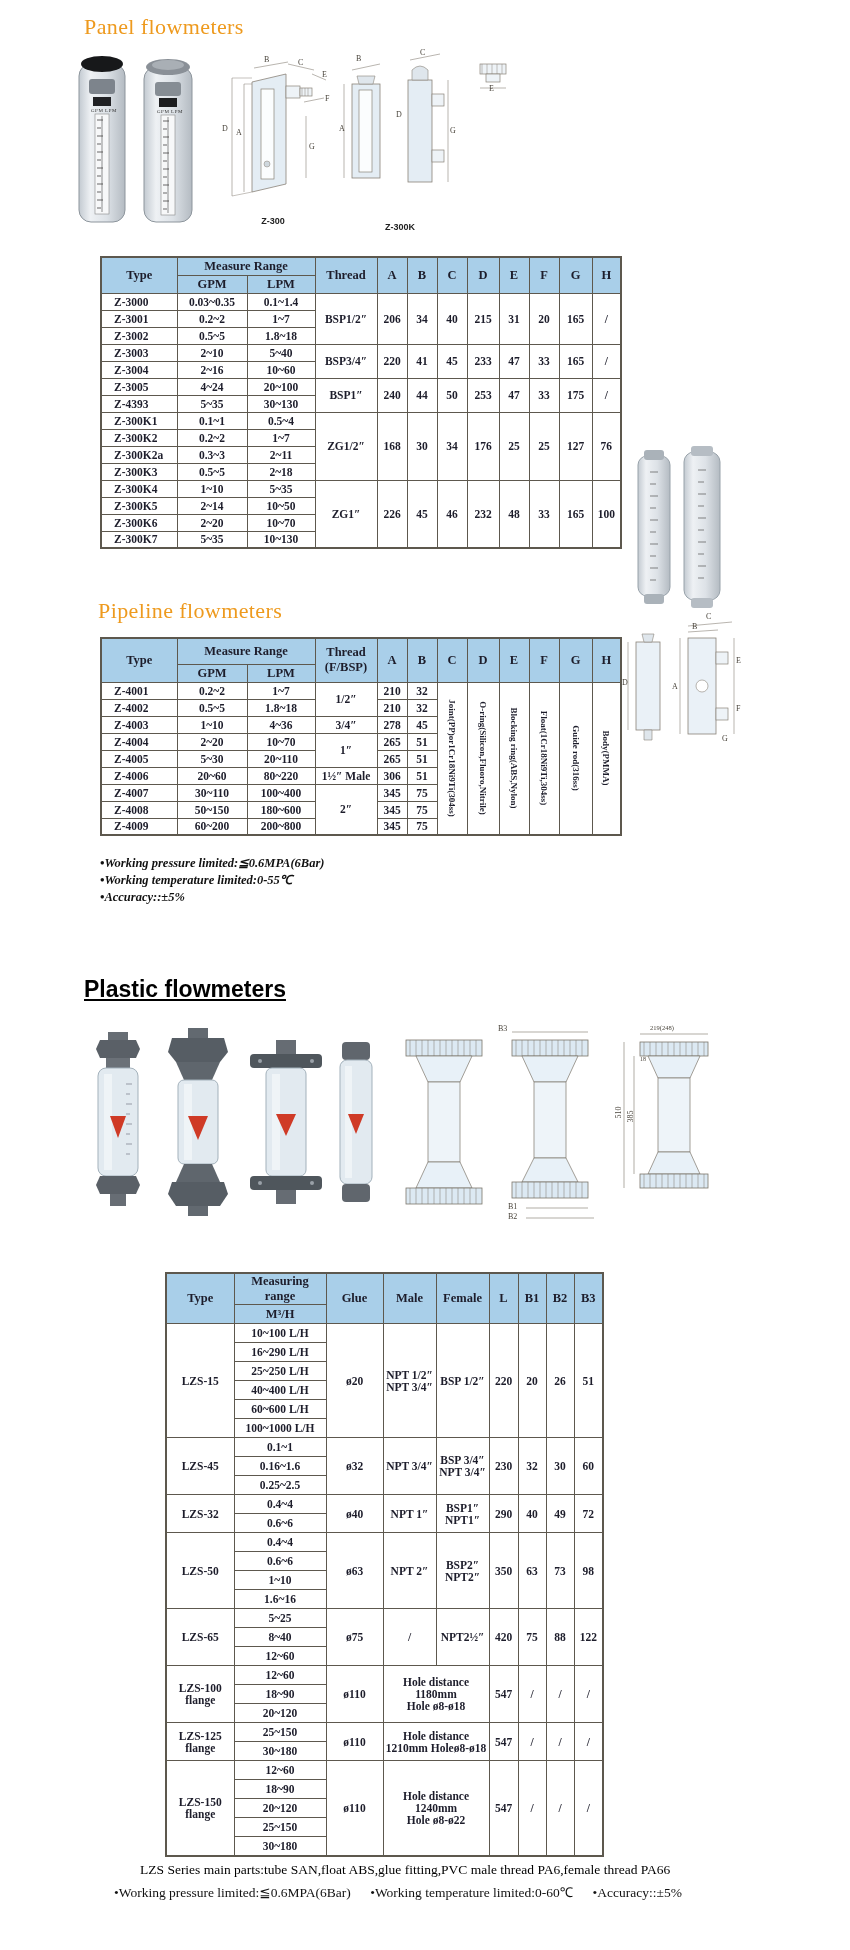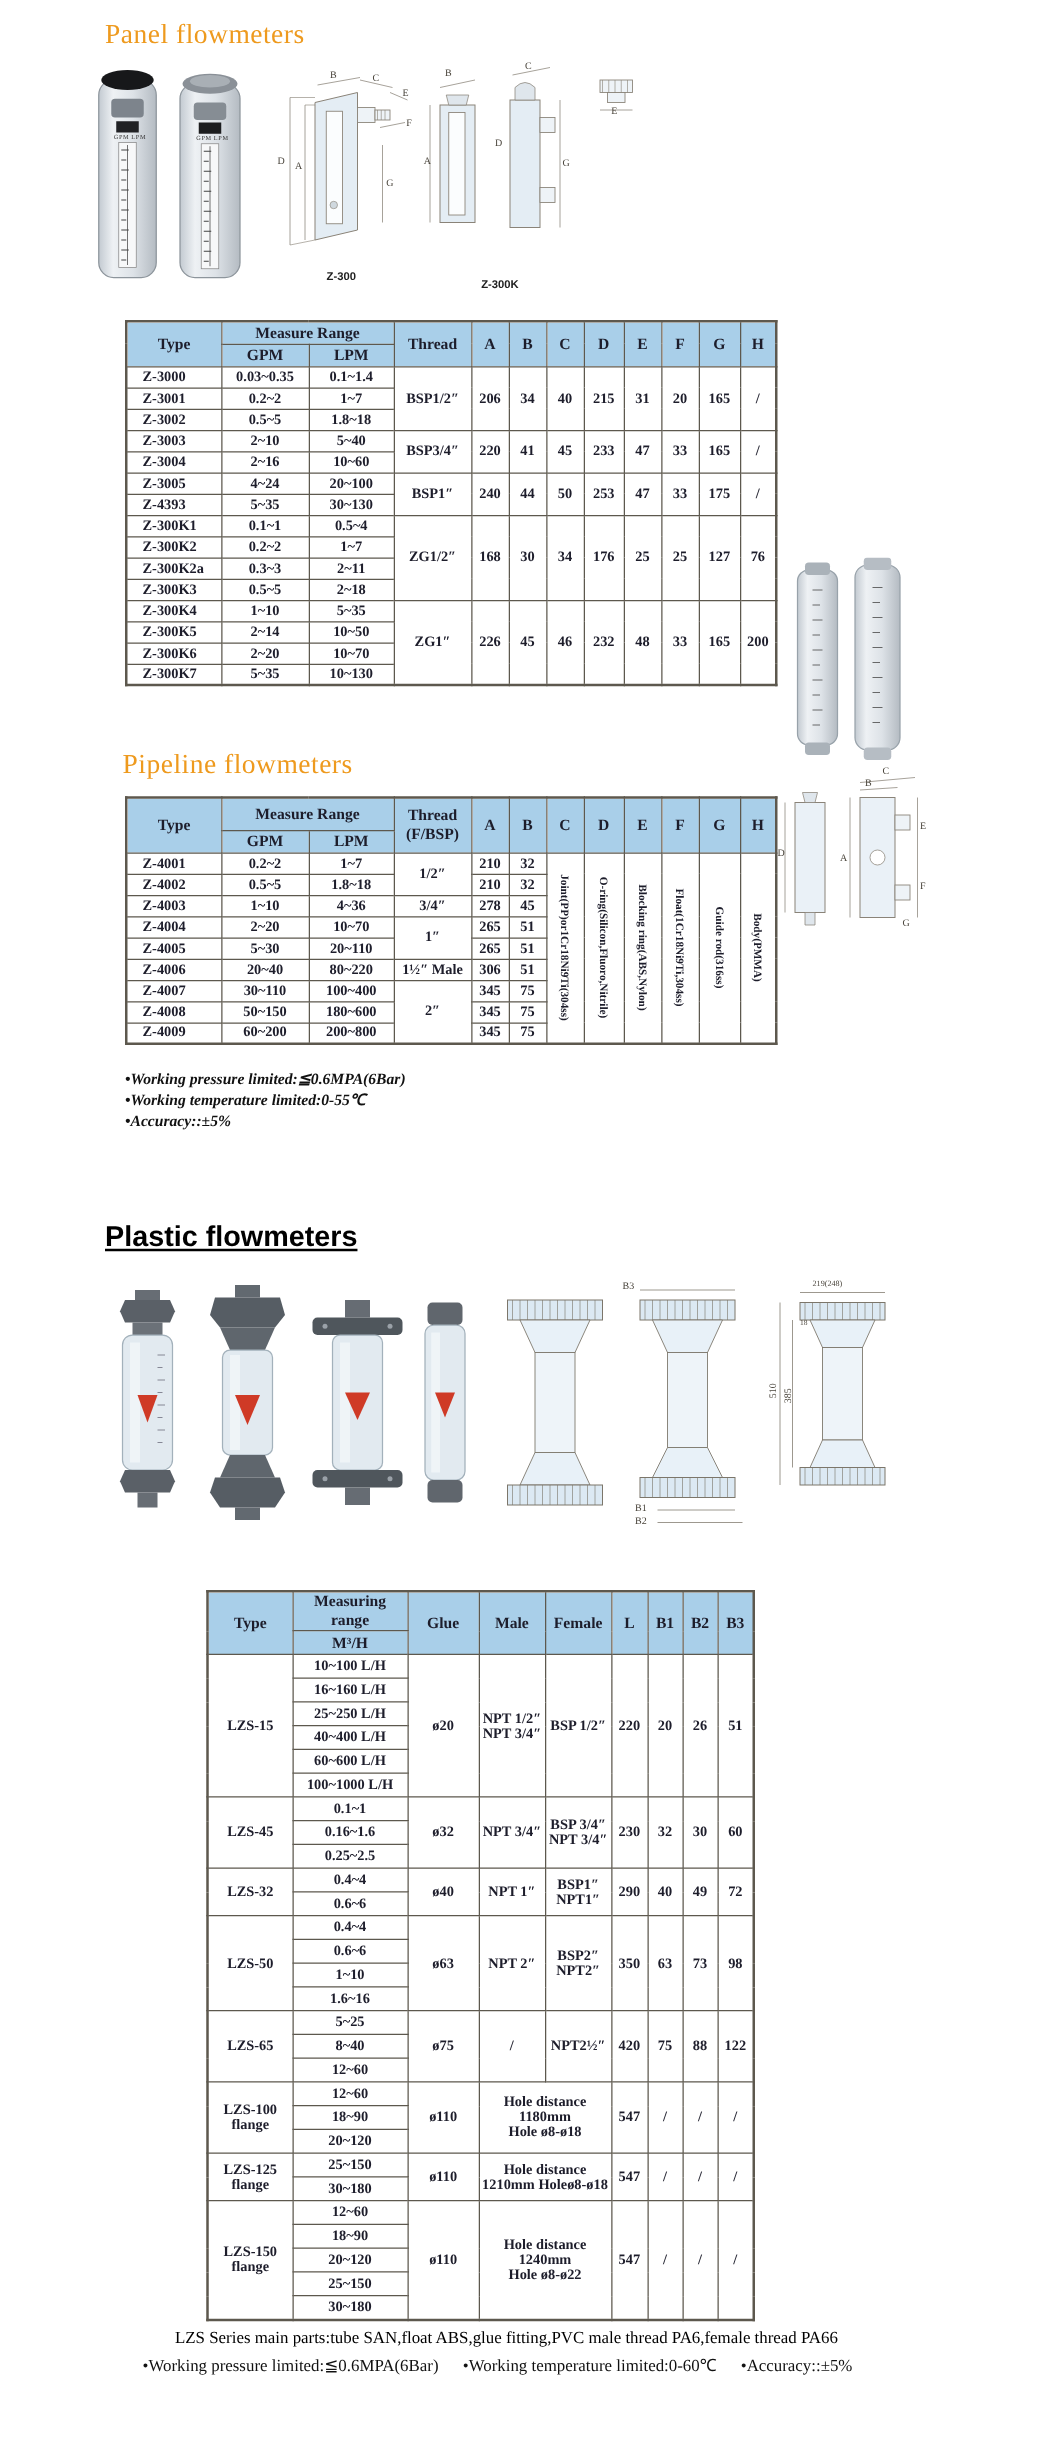--- a/index.html
+++ b/index.html
@@ -272,21 +272,21 @@
           <td>1~10</td>
           <td>5~35</td>
           <td rowspan="4">ZG1″</td>
           <td rowspan="4">226</td>
           <td rowspan="4">45</td>
           <td rowspan="4">46</td>
           <td rowspan="4">232</td>
           <td rowspan="4">48</td>
           <td rowspan="4">33</td>
           <td rowspan="4">165</td>
-          <td rowspan="4">200</td>
+          <td rowspan="4">100</td>
         </tr>
         <tr>
           <td>Z-300K5</td>
           <td>2~14</td>
           <td>10~50</td>
         </tr>
         <tr>
           <td>Z-300K6</td>
           <td>2~20</td>
           <td>10~70</td>
@@ -387,21 +387,21 @@
         </tr>
         <tr>
           <td>Z-4005</td>
           <td>5~30</td>
           <td>20~110</td>
           <td>265</td>
           <td>51</td>
         </tr>
         <tr>
           <td>Z-4006</td>
-          <td>20~40</td>
+          <td>20~60</td>
           <td>80~220</td>
           <td>1½″ Male</td>
           <td>306</td>
           <td>51</td>
         </tr>
         <tr>
           <td>Z-4007</td>
           <td>30~110</td>
           <td>100~400</td>
           <td rowspan="3">2″</td>
@@ -602,21 +602,21 @@
           <td>10~100 L/H</td>
           <td rowspan="6">ø20</td>
           <td rowspan="6">NPT 1/2″<br>NPT 3/4″</td>
           <td rowspan="6">BSP 1/2″</td>
           <td rowspan="6">220</td>
           <td rowspan="6">20</td>
           <td rowspan="6">26</td>
           <td rowspan="6">51</td>
         </tr>
         <tr>
-          <td>16~160 L/H</td>
+          <td>16~290 L/H</td>
         </tr>
         <tr>
           <td>25~250 L/H</td>
         </tr>
         <tr>
           <td>40~400 L/H</td>
         </tr>
         <tr>
           <td>60~600 L/H</td>
         </tr>

